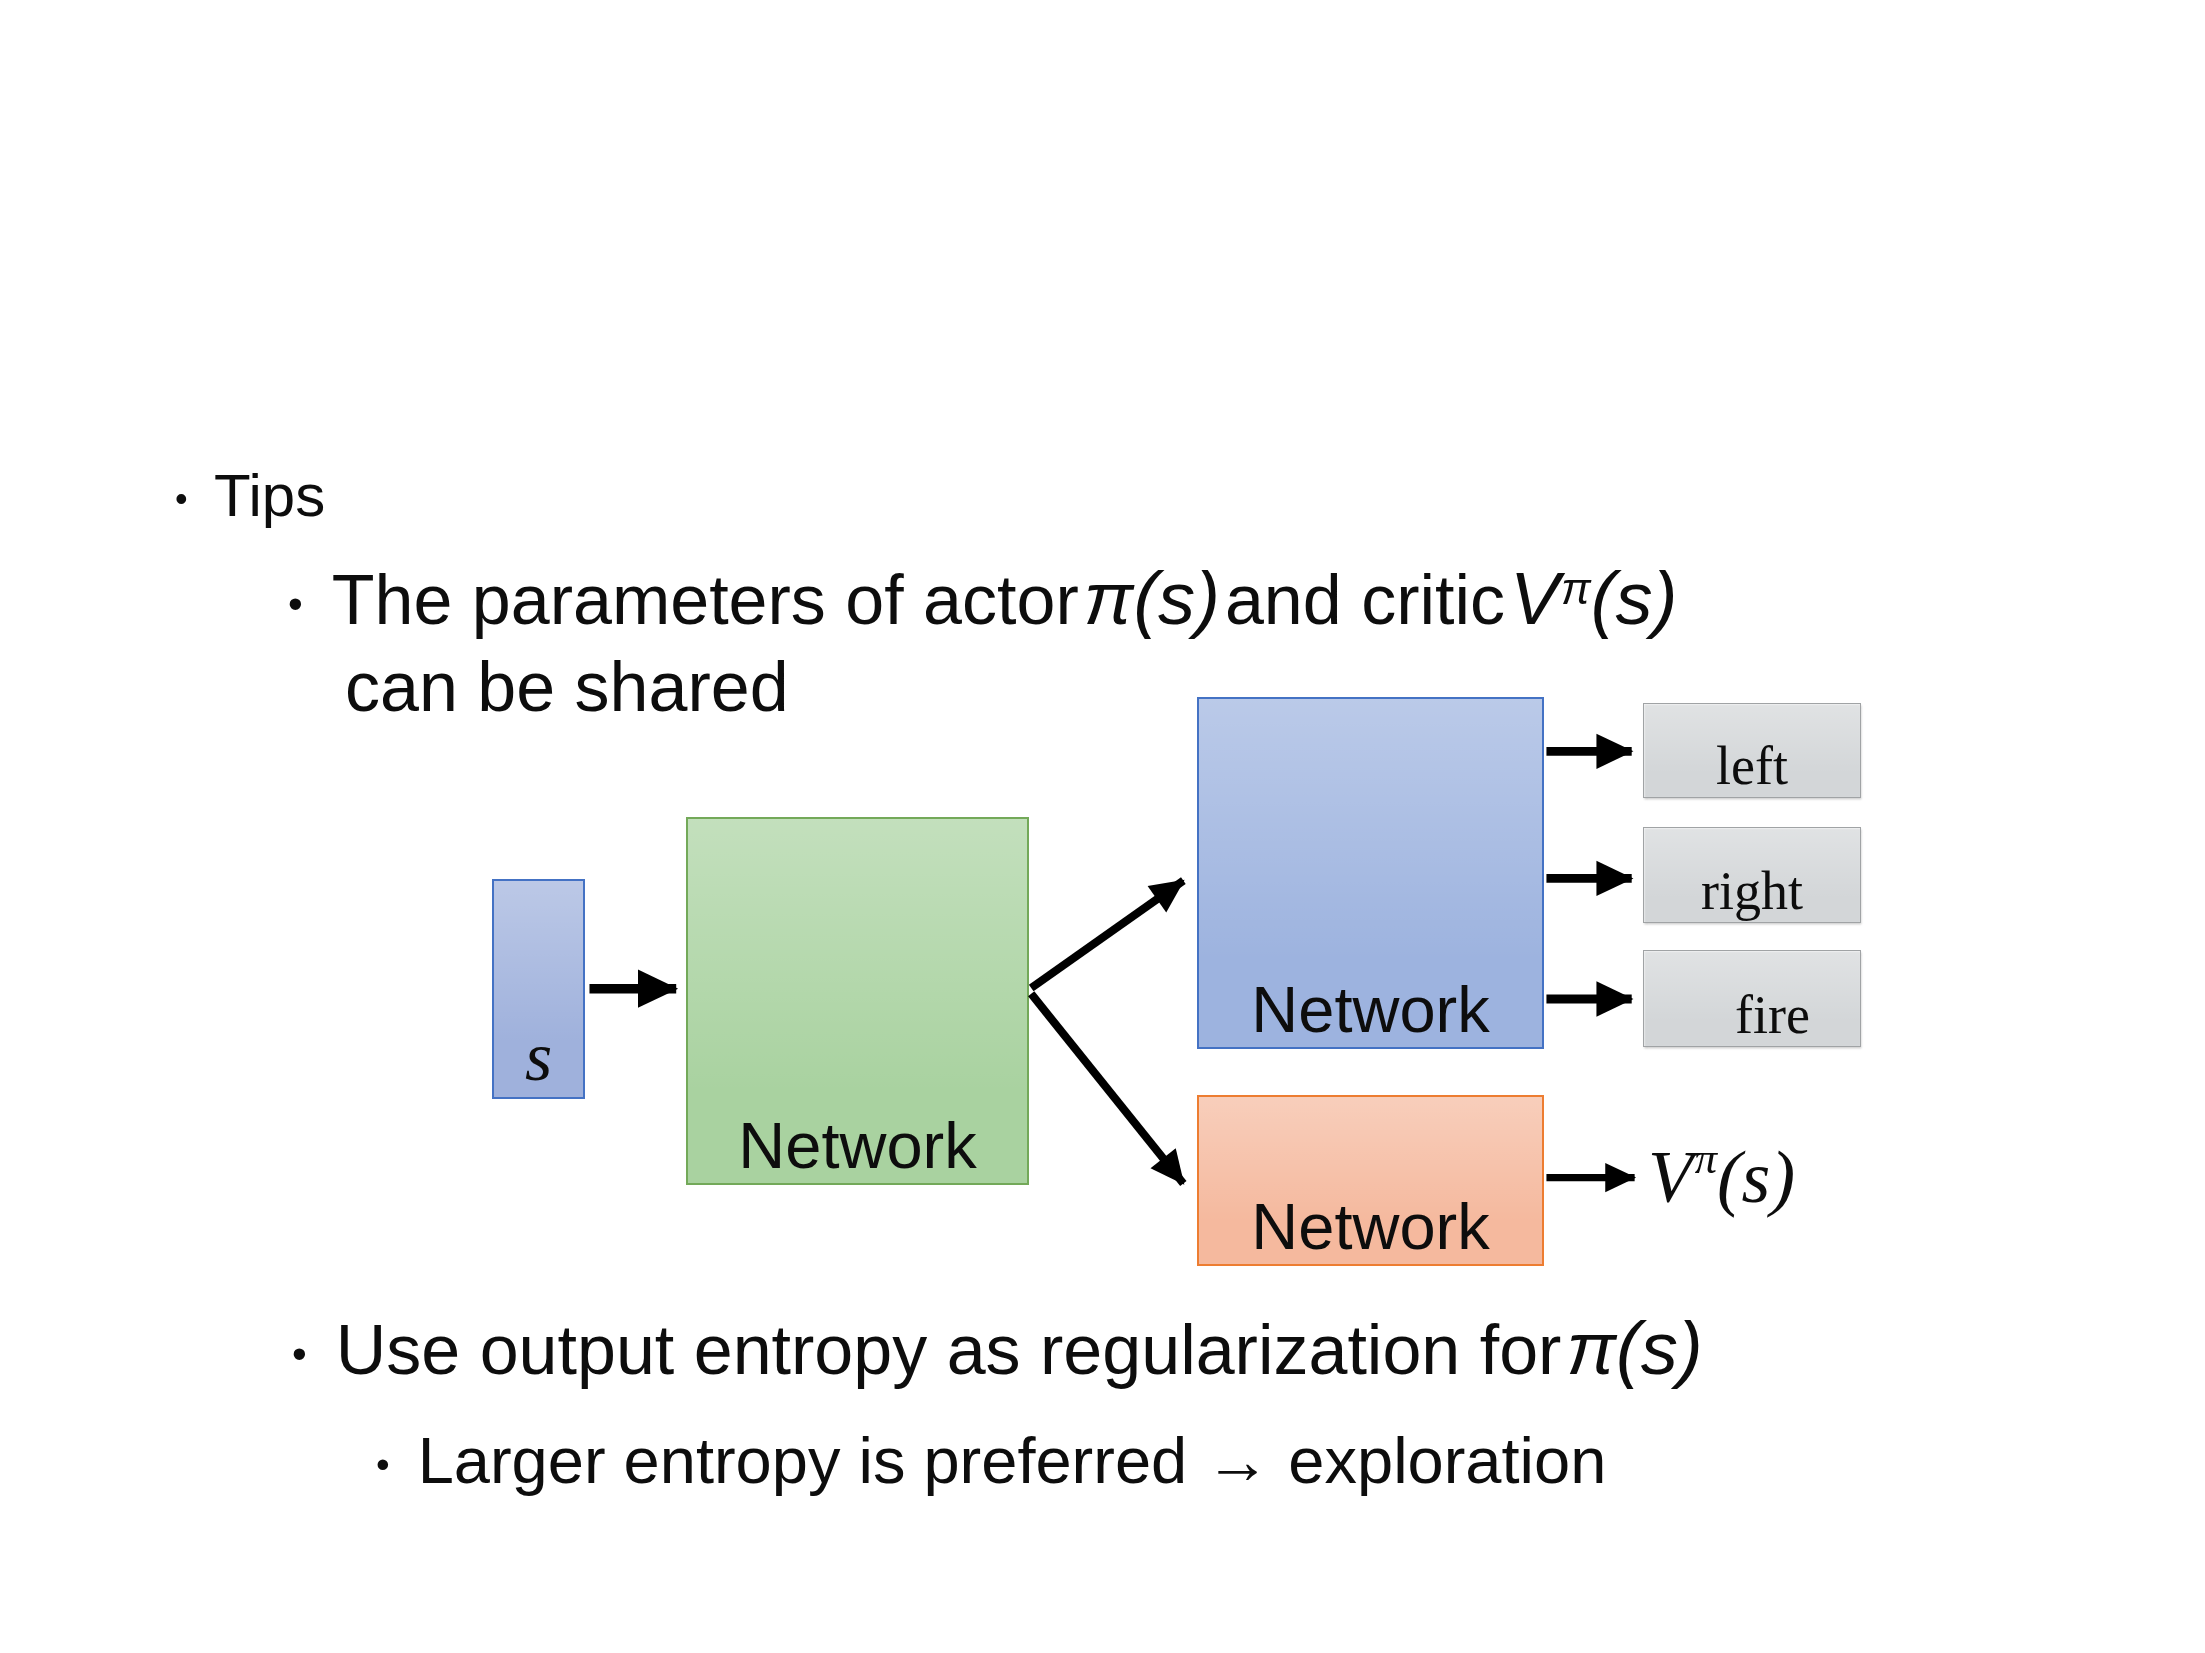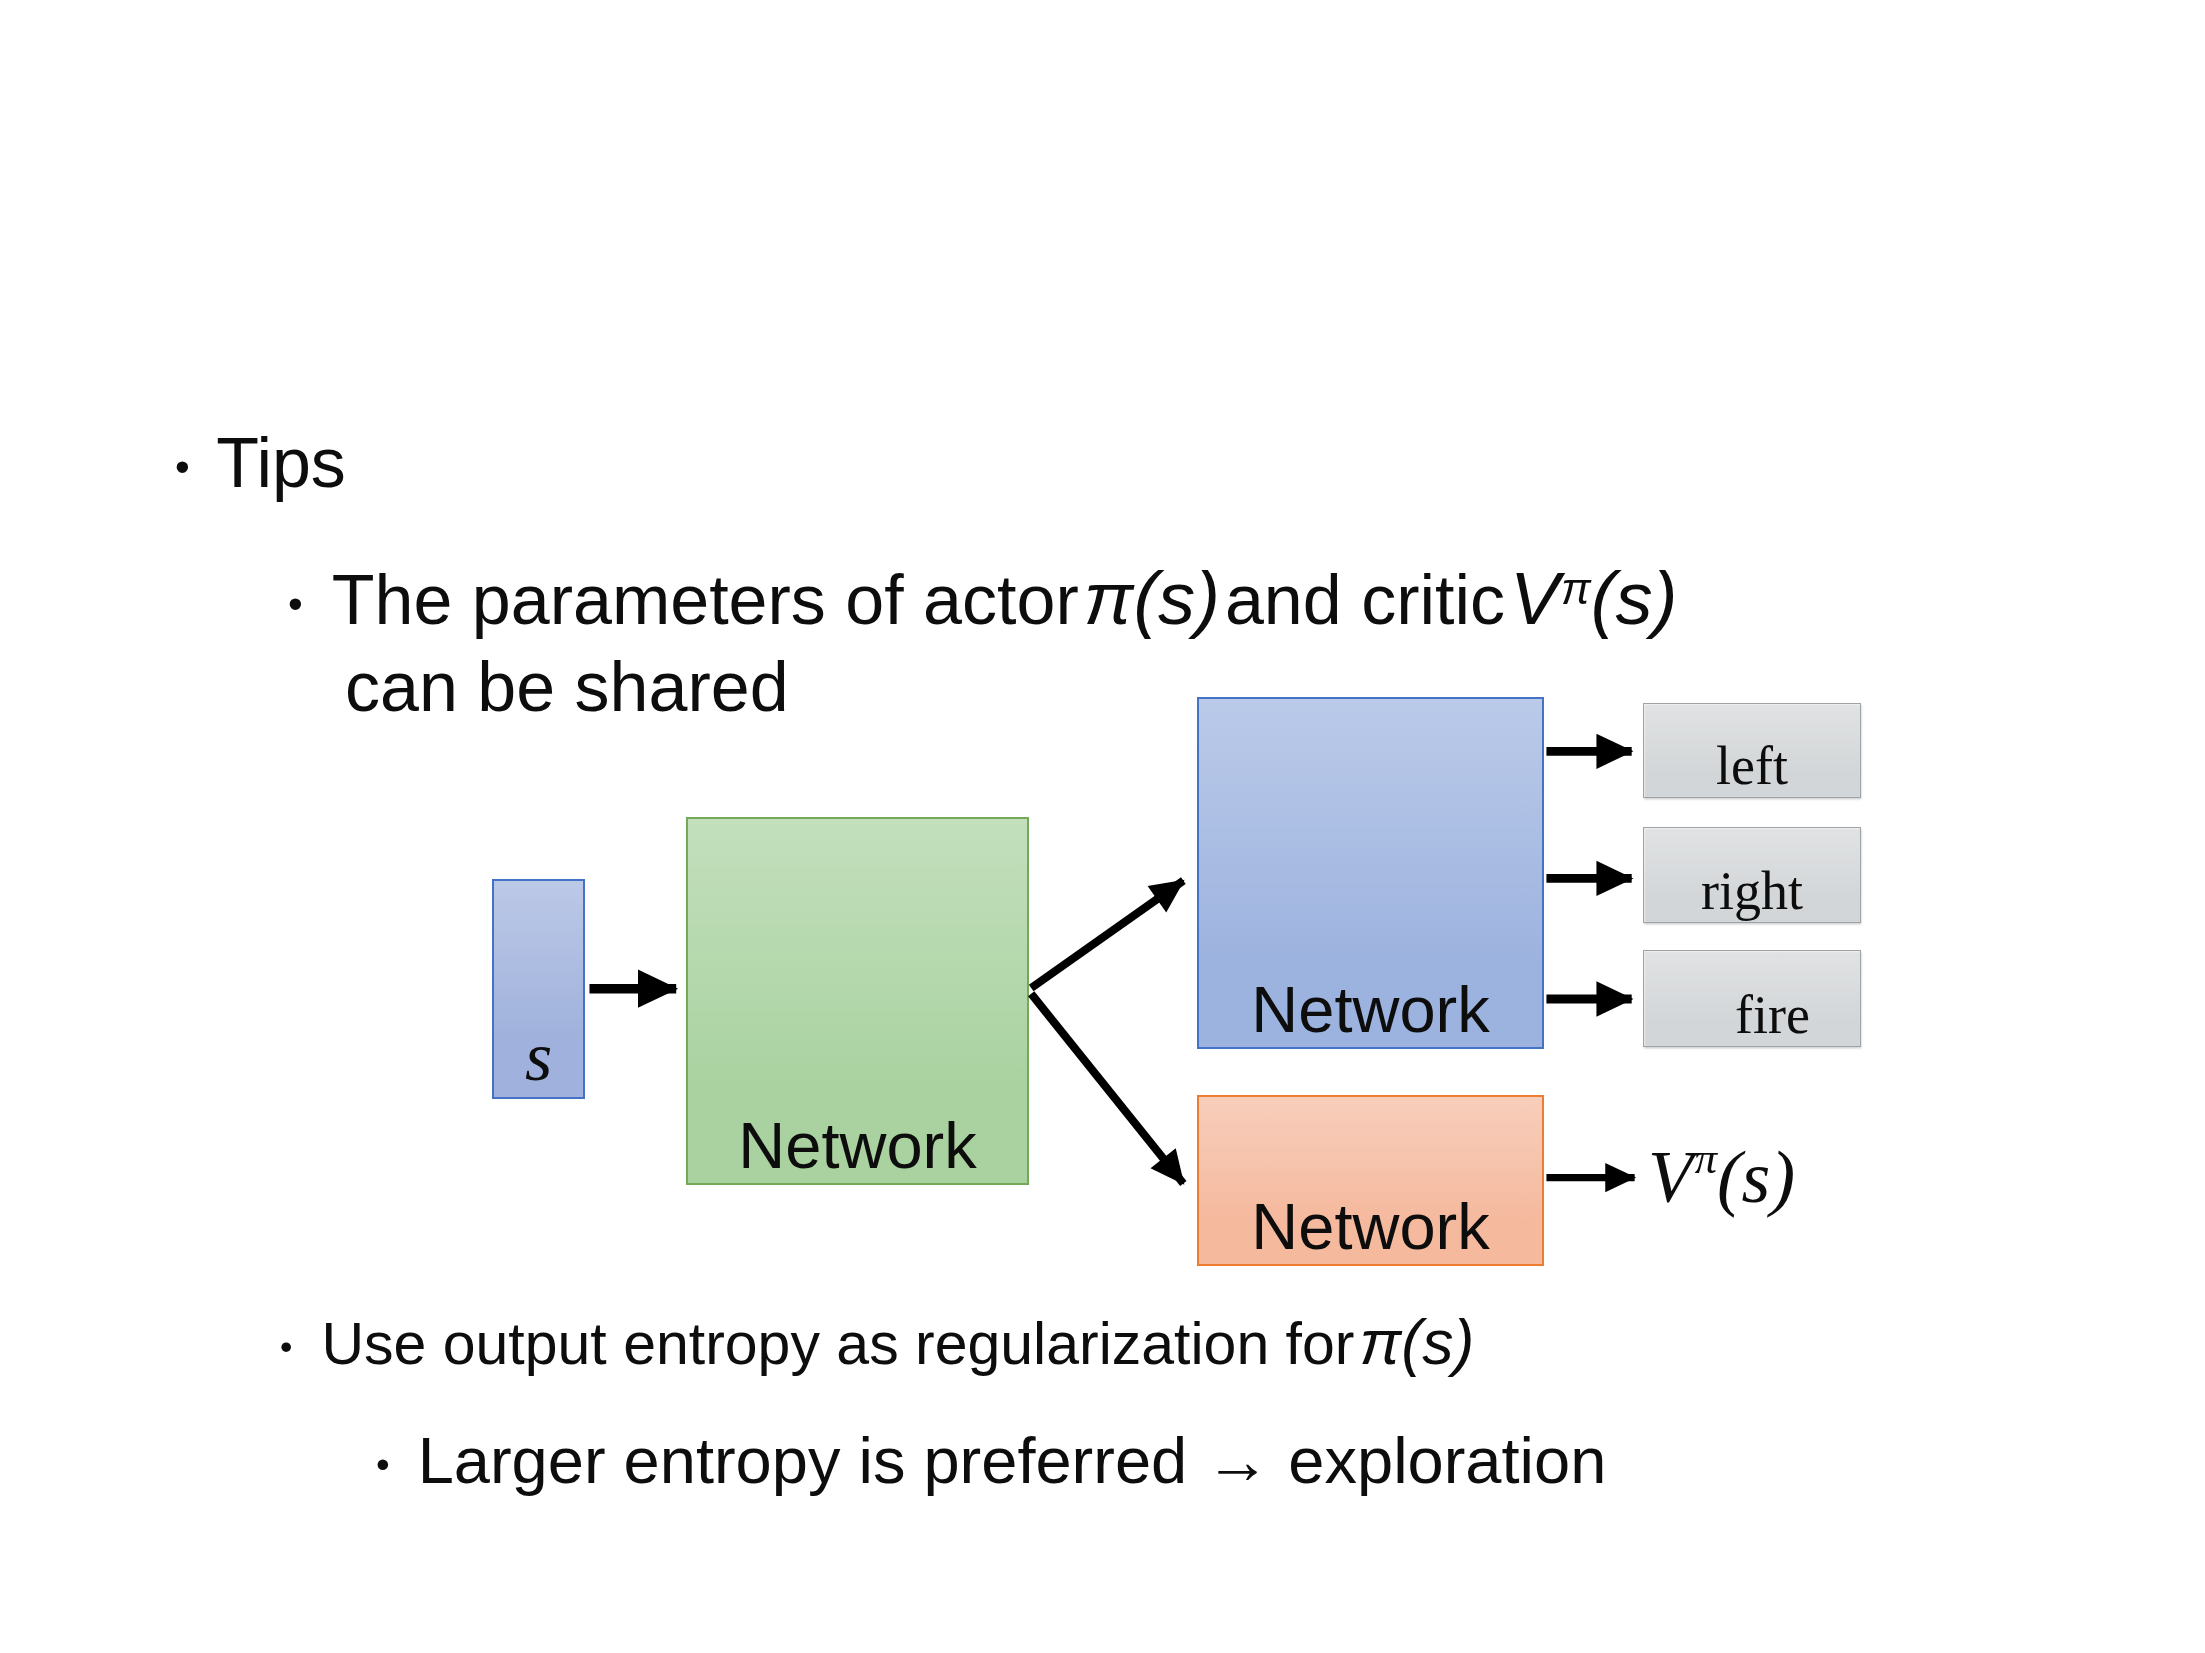--- a/index.html
+++ b/index.html
@@ -4,26 +4,26 @@
 <style>
   html,body{margin:0;padding:0;background:#fff;}
   .slide{position:relative;width:2205px;height:1654px;background:#fff;overflow:hidden;
          font-family:"Liberation Sans",sans-serif;color:#0d0d0d;}
 
   .title{position:absolute;left:180px;top:175px;font-size:129px;line-height:1.15;
          letter-spacing:-1.5px;white-space:nowrap;}
 
   .row{position:absolute;white-space:nowrap;line-height:1.12;}
   .row .bullet{font-size:.60em;vertical-align:.14em;display:inline-block;}
-  .tips-row{left:175px;top:424px;font-size:70px;}
+  .tips-row{left:175px;top:462px;font-size:60px;}
   .tips-row .bullet{margin-right:26.5px;}
   .params-row{left:288px;top:557px;font-size:70px;}
   .params-row .bullet{margin-right:29px;}
   .shared-row{left:345px;top:648px;font-size:70px;}
-  .entropy-row{left:280px;top:1307px;font-size:59px;}
+  .entropy-row{left:292px;top:1307px;font-size:70px;}
   .entropy-row .bullet{margin-right:29px;}
   .exploration-row{left:376px;top:1425px;font-size:65px;}
   .exploration-row .bullet{margin-right:28px;}
 
   .math{font-family:Liberation Sans, sans-serif;font-style:italic;font-size:1.06em;margin:0 5px;}
   .math .sup{font-size:.60em;position:relative;top:-.45em;margin-left:1.5px;font-style:italic;}
 
   
   .dbox{position:absolute;display:flex;align-items:flex-end;justify-content:center;
         box-sizing:border-box;

